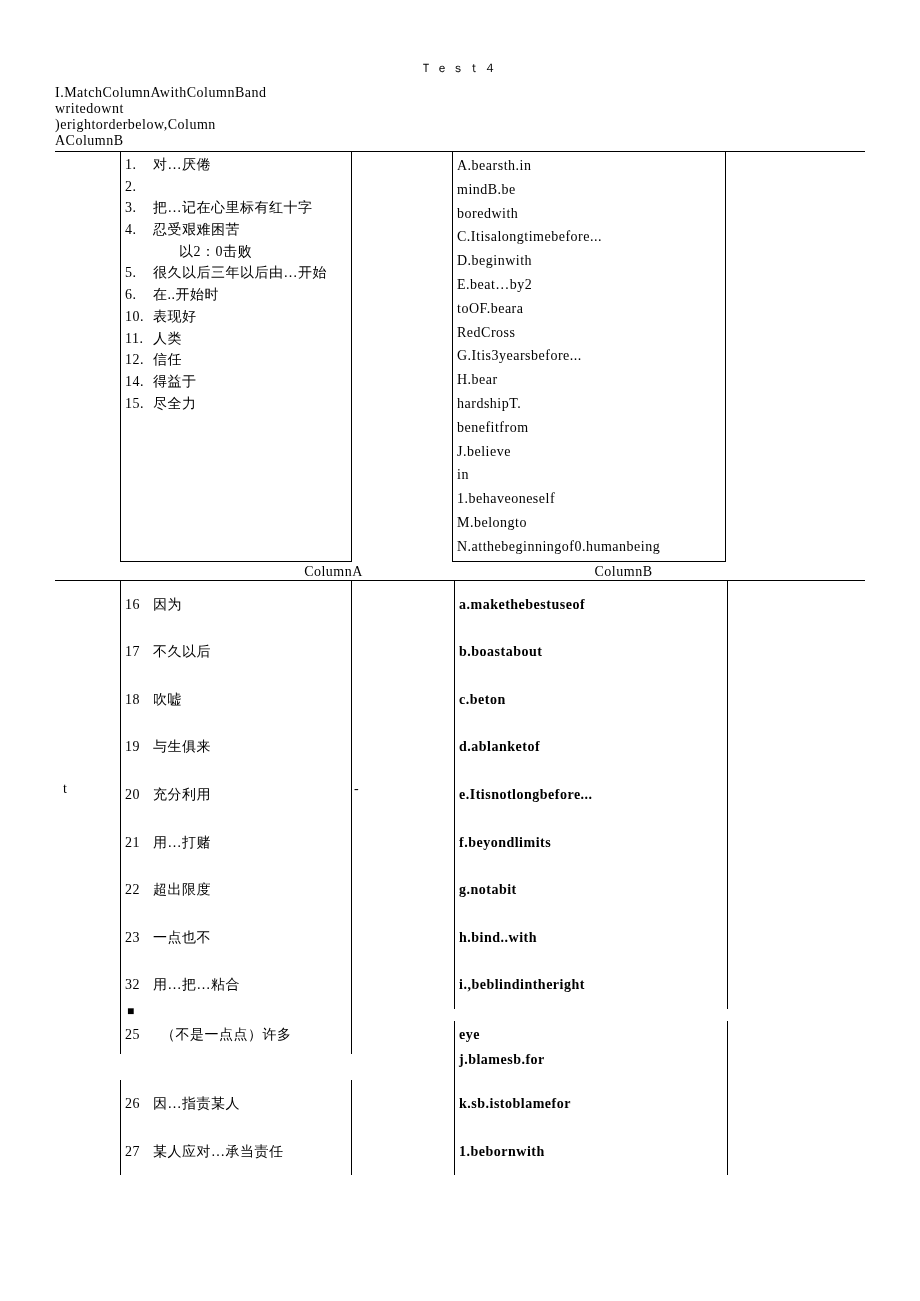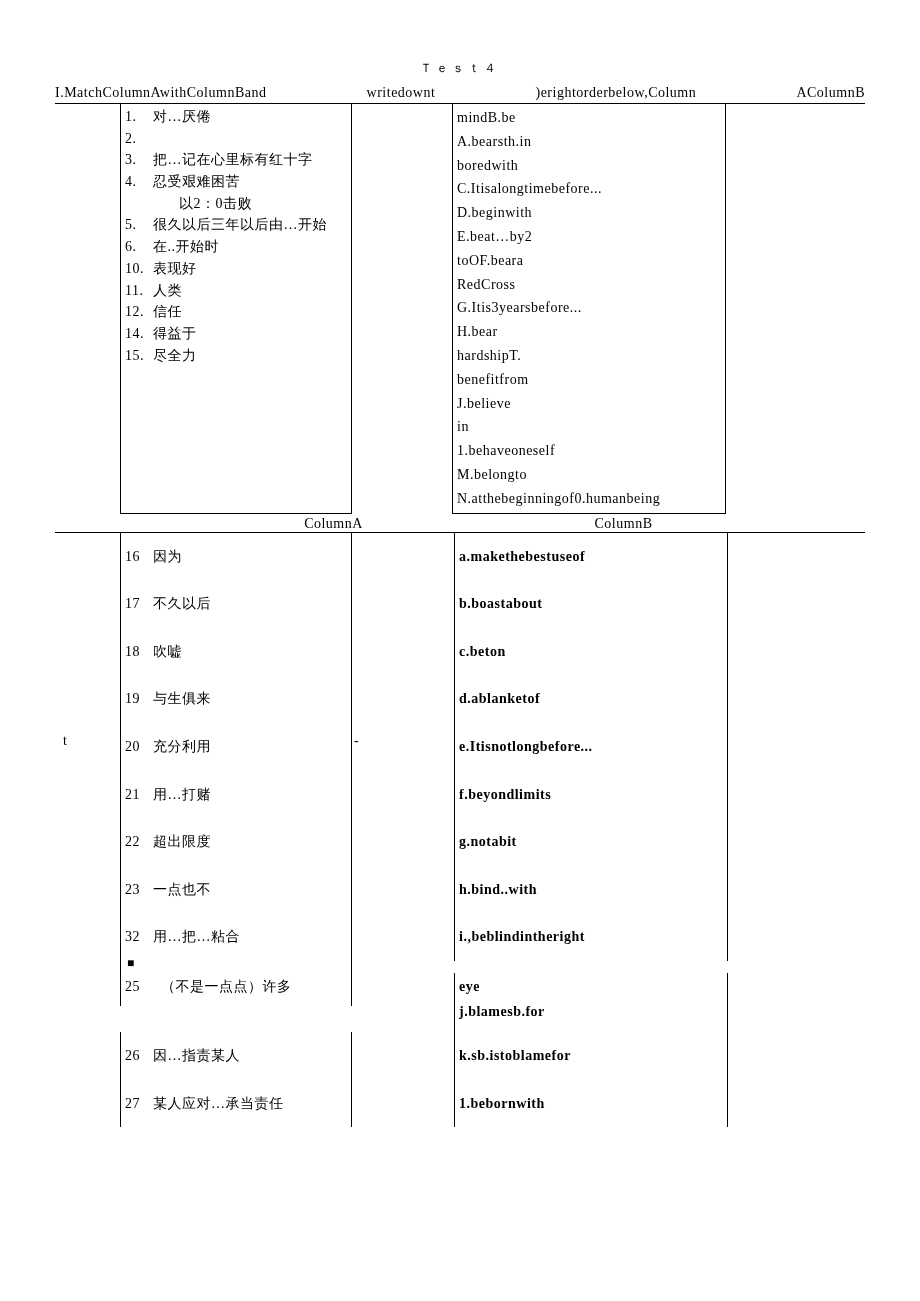--- a/index.html
+++ b/index.html
@@ -18,20 +18,21 @@
     font-size: 12px;
     letter-spacing: 4px;
     margin-bottom: 8px;
   }
   .instruction {
     display: flex;
     justify-content: space-between;
     border-bottom: 1px solid #000;
     padding-bottom: 2px;
     margin-bottom: 0;
+    flex-direction: column;
   }
   .instr-seg { white-space: pre; }
   .pair-row {
     display: flex;
     align-items: stretch;
   }
   .colA {
     width: 232px;
     border-left: 1px solid #000;
     border-right: 1px solid #000;
@@ -193,22 +194,22 @@
         <span class="num">14.</span>
         <span class="txt">得益于</span>
       </div>
       <div class="item">
         <span class="num">15.</span>
         <span class="txt">尽全力</span>
       </div>
     </div>
   <div class="gap"></div>
   <div class="colB bottom-border" id="s1b">
+      <div class="b-line">A.bearsth.in</div>
       <div class="b-line">mindB.be</div>
-      <div class="b-line">A.bearsth.in</div>
       <div class="b-line">boredwith</div>
       <div class="b-line">C.Itisalongtimebefore...</div>
       <div class="b-line">D.beginwith</div>
       <div class="b-line">E.beat…by2</div>
       <div class="b-line">toOF.beara</div>
       <div class="b-line"> </div>
       <div class="b-line">RedCross</div>
       <div class="b-line">G.Itis3yearsbefore...</div>
       <div class="b-line">H.bear</div>
       <div class="b-line">hardshipT.</div>

